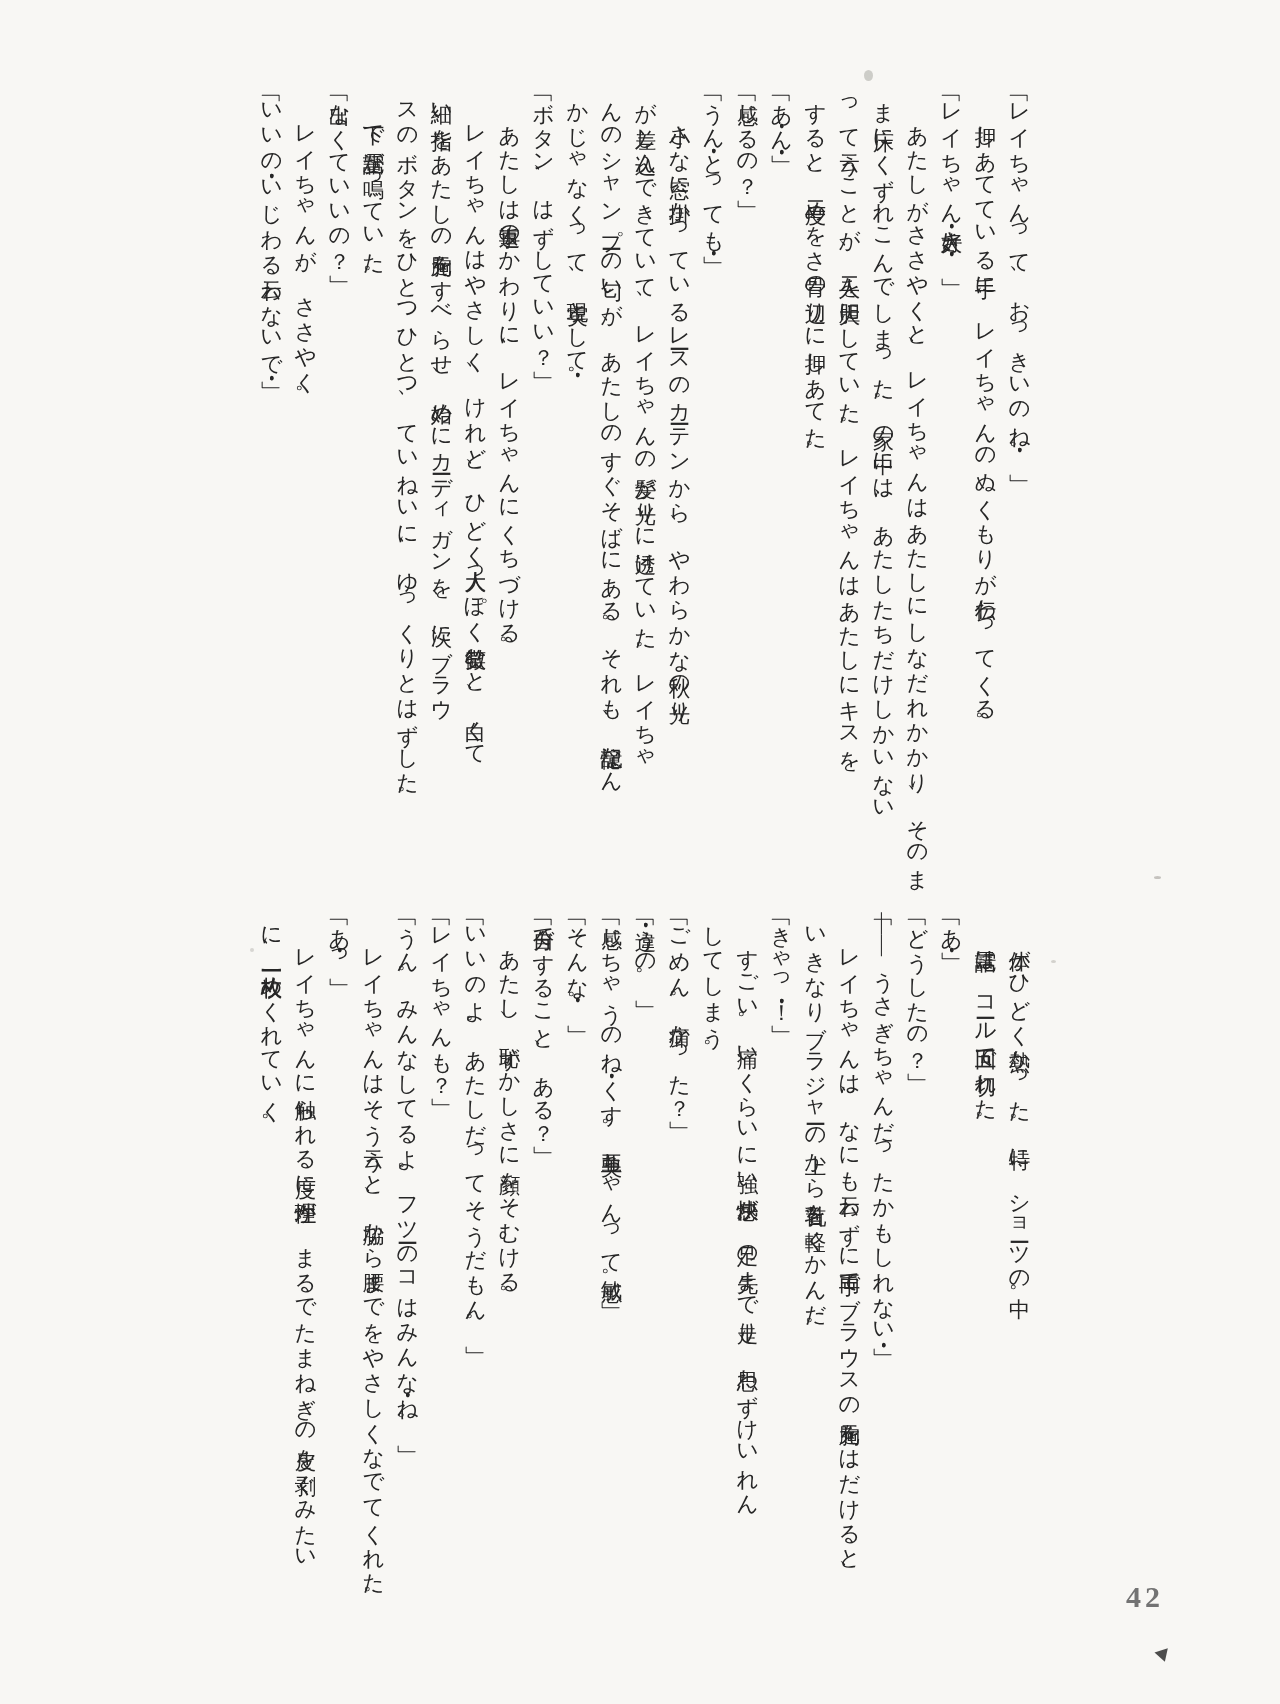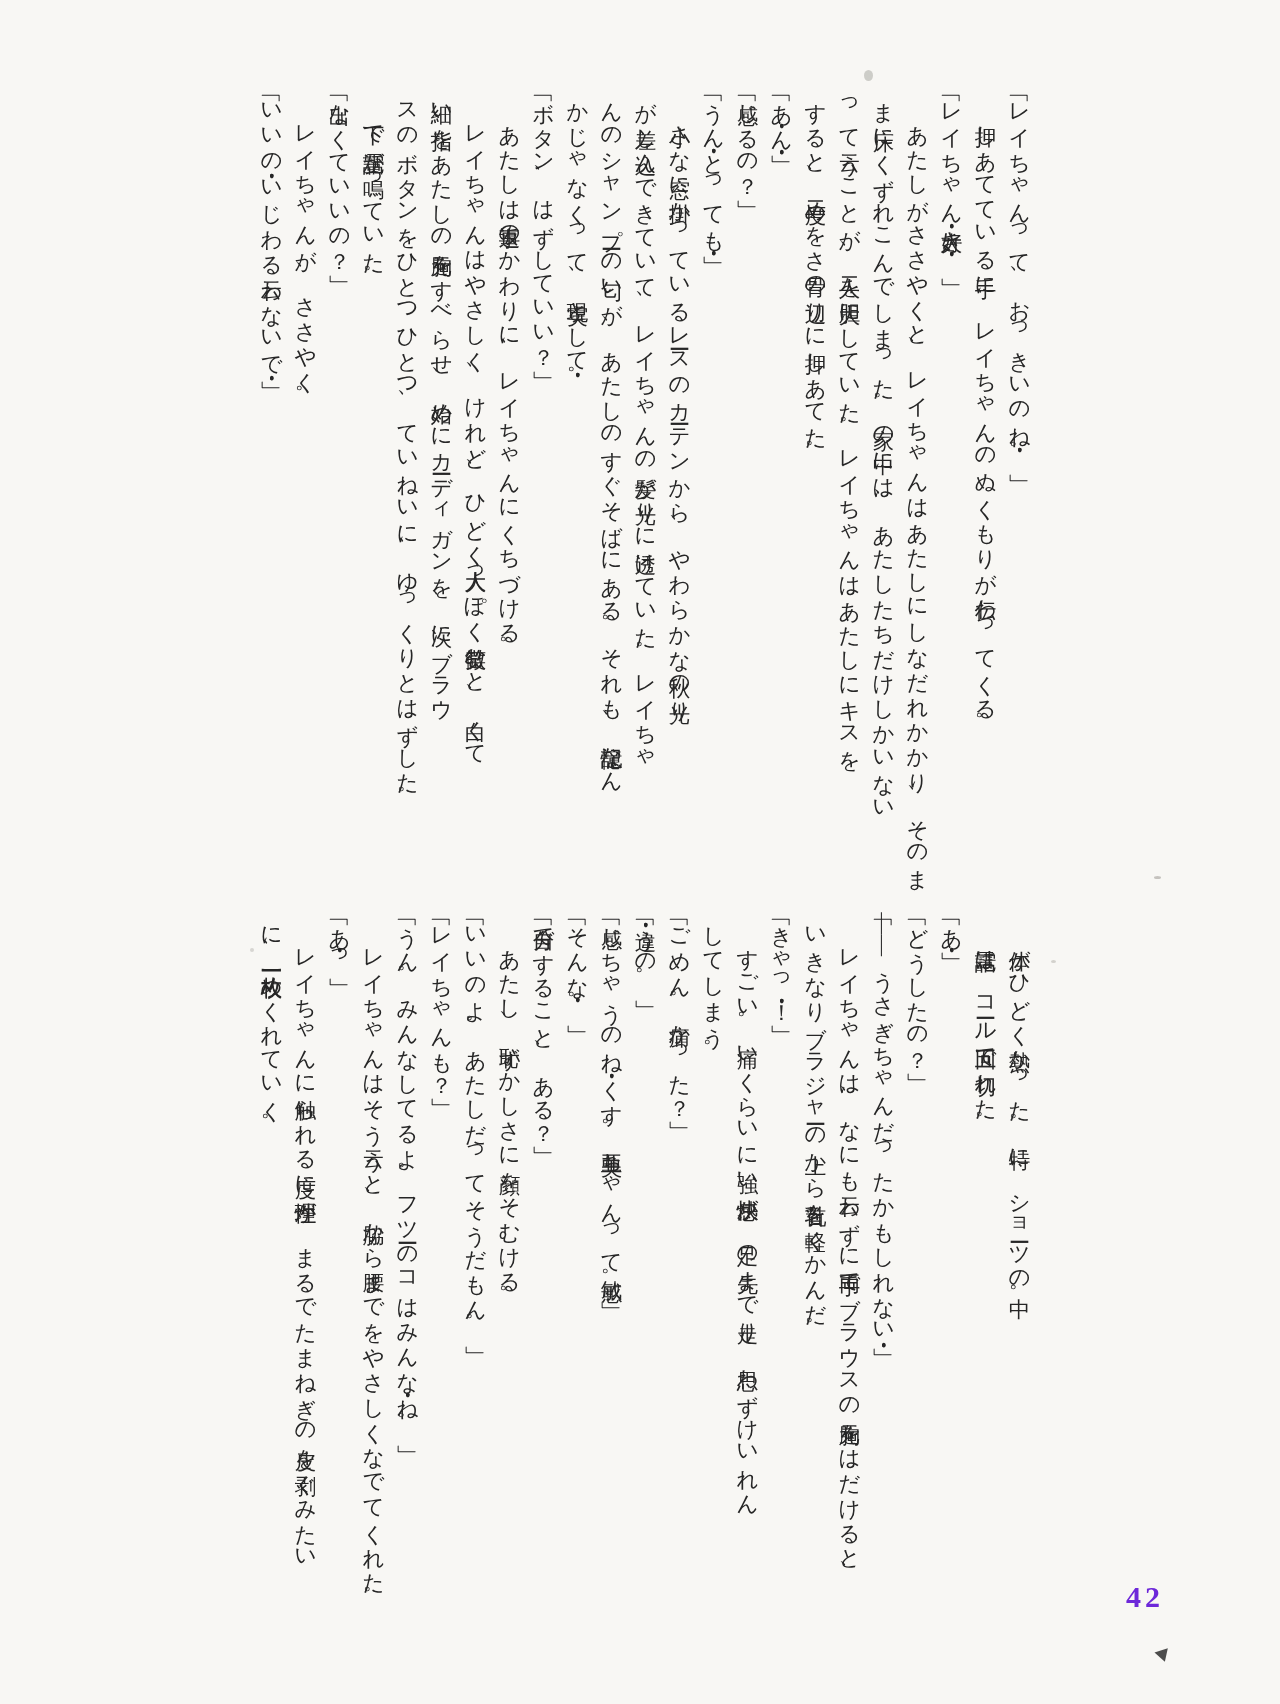--- a/index.html
+++ b/index.html
@@ -30,21 +30,21 @@
   .tblock-top    { top: 88px;  right: 244px; height: 740px; }
   .tblock-bottom { top: 912px; right: 244px; height: 770px; }
   .tline { white-space: nowrap; }
   .pagenum {
     position: absolute;
     left: 1126px;
     top: 1580px;
     font-size: 30px;
     font-weight: 700;
     letter-spacing: 4px;
-    color: #6d28d9;
+    color: #737373;
     font-family: "Liberation Serif", "DejaVu Serif", serif;
   }
   .speck {
     position: absolute;
     background: #9a9892;
     border-radius: 50%;
   }
   .speck-a { left: 864px; top: 70px;  width: 9px; height: 11px; opacity: .45; }
   .speck-b { left: 1154px; top: 876px; width: 7px; height: 3px; opacity: .55; }
   .speck-c { left: 1051px; top: 960px; width: 5px; height: 3px; opacity: .4; }

